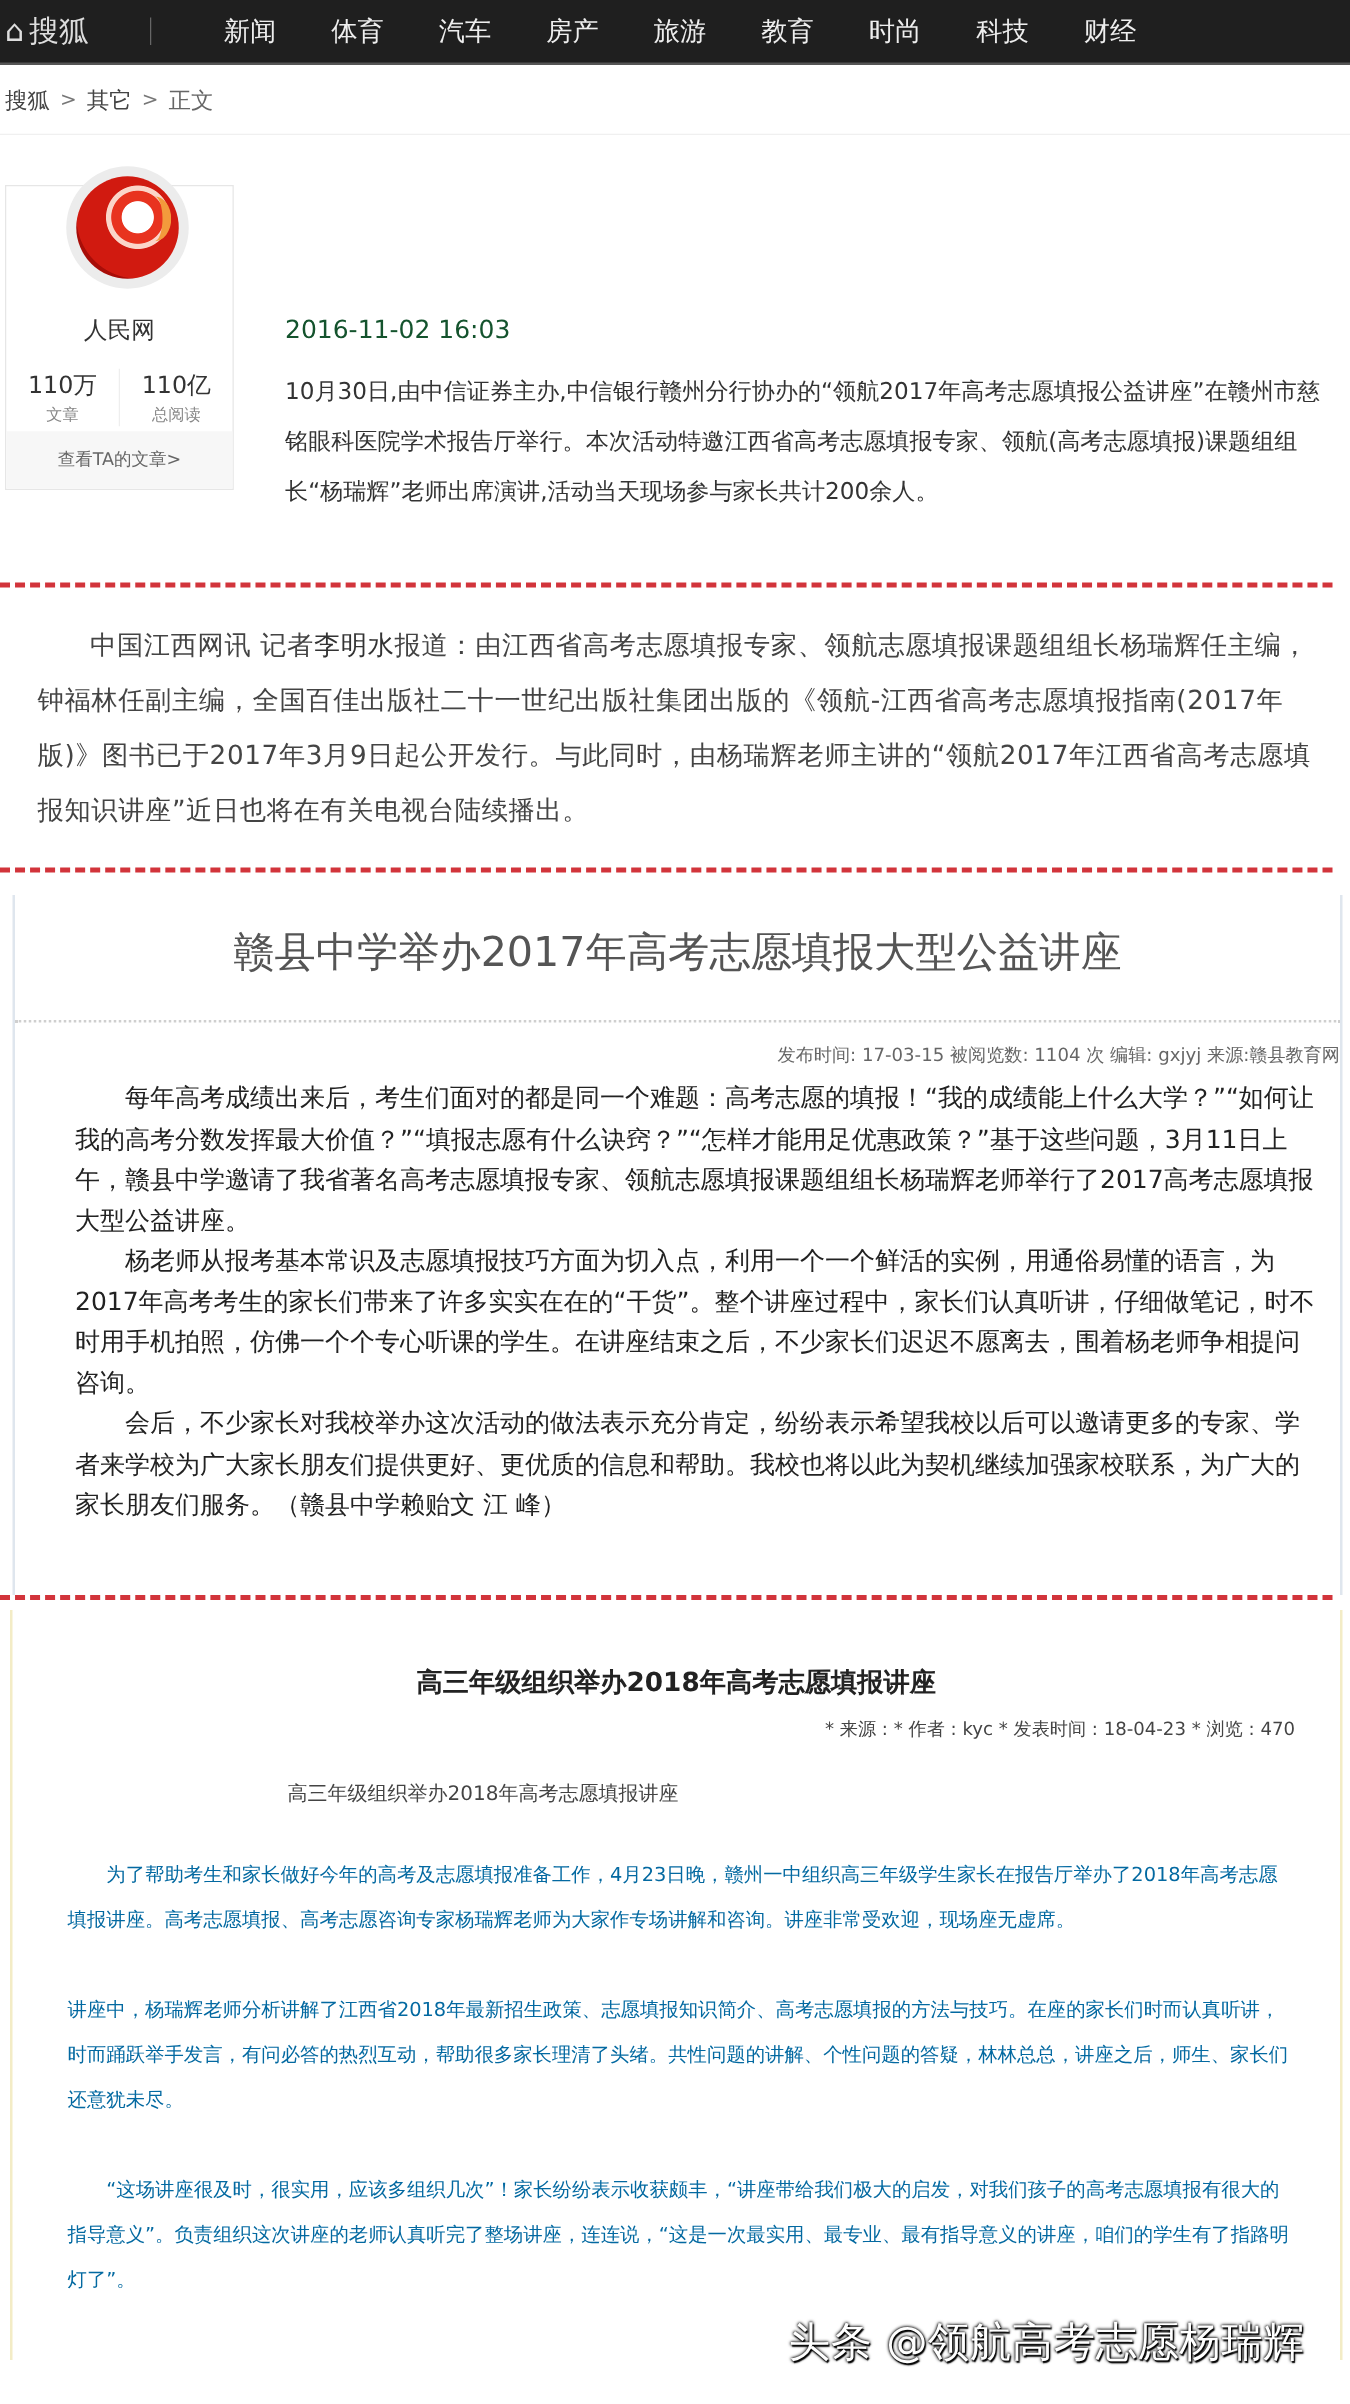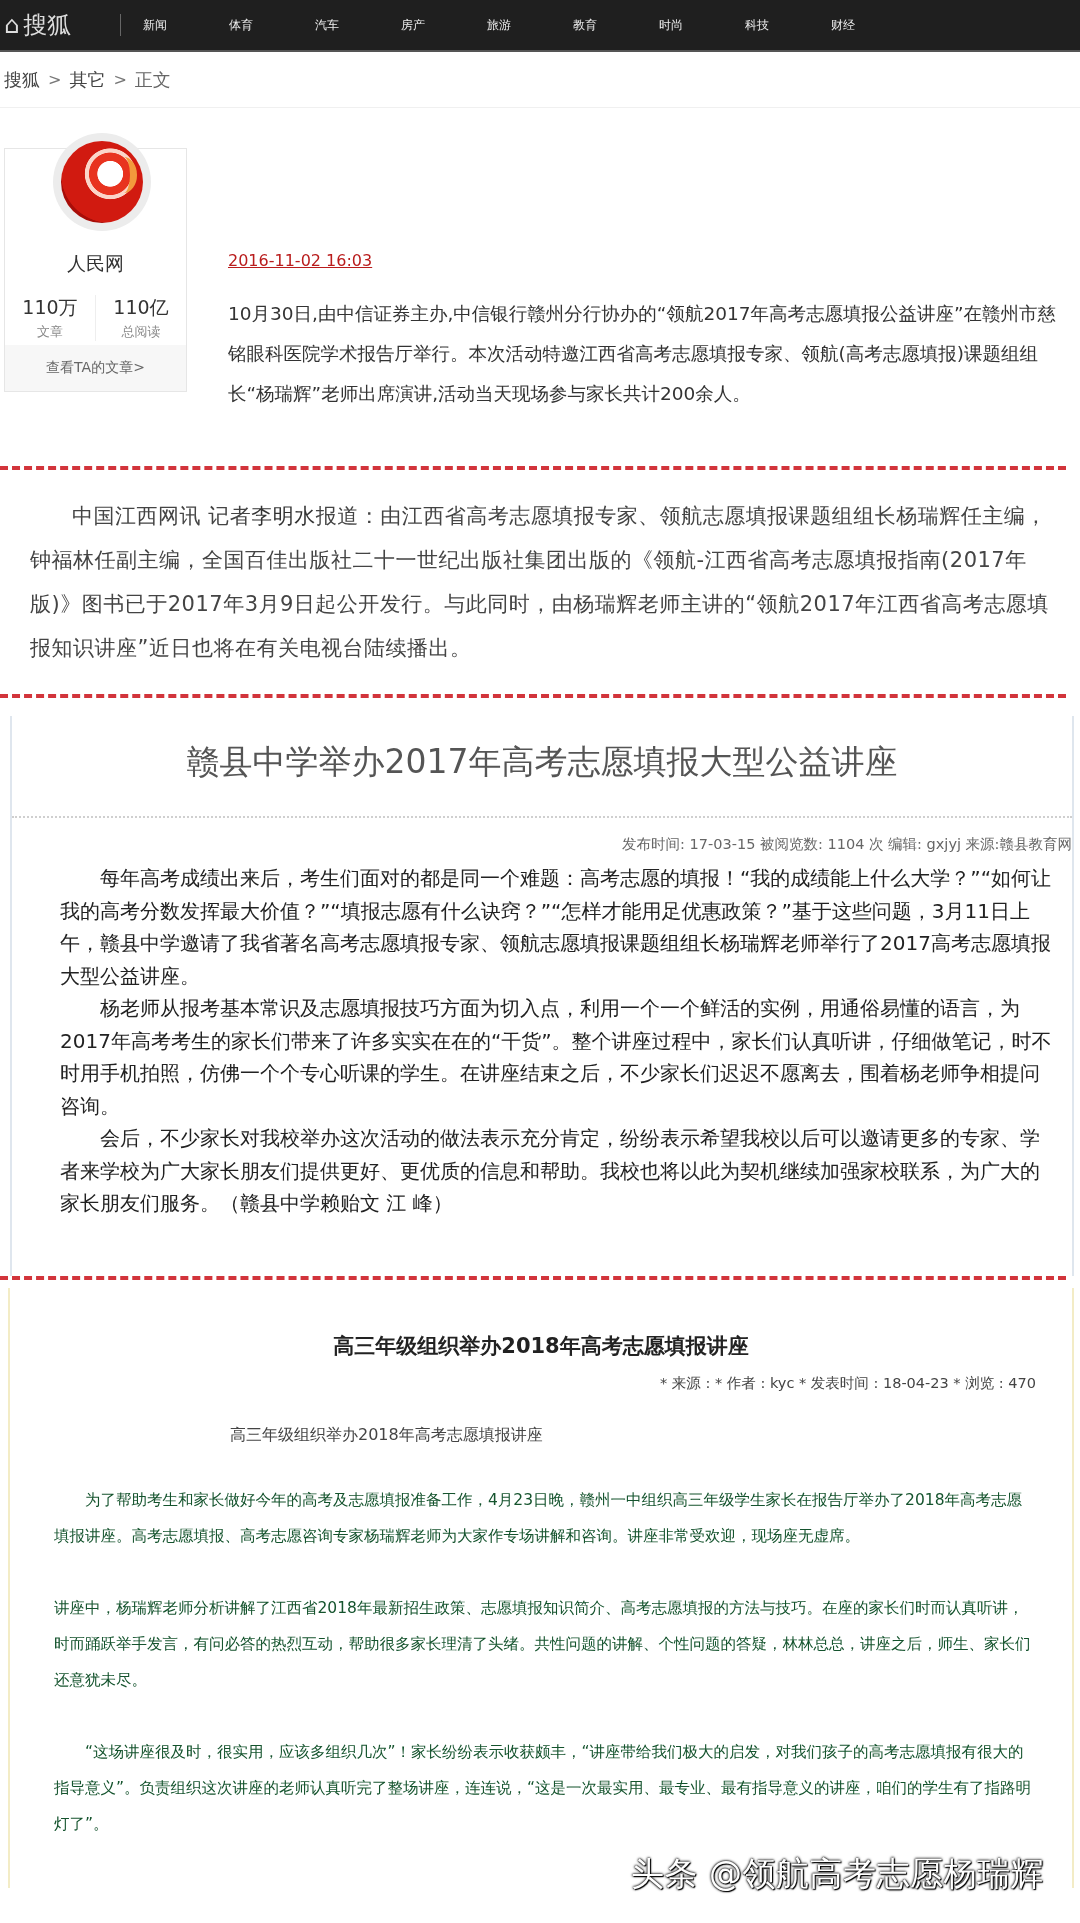--- a/index.html
+++ b/index.html
@@ -5,21 +5,21 @@
     * { box-sizing: border-box; margin: 0; padding: 0; }
     html, body { width: 1080px; background: #ffffff; }
     body { font-family: "DejaVu Sans", "Liberation Sans", sans-serif; color: #333; position: relative; height: 1923px; overflow: hidden; }
 
     
     .topnav { height: 52px; background: #1f1f1f; display: flex; align-items: center; border-bottom: 2px solid #555; }
     .logo { display: flex; align-items: center; color: #ddd; font-size: 24px; padding-left: 4px; width: 120px; }
     .logo .home { font-size: 24px; margin-right: 4px; }
     .logo-sep { width: 1px; height: 22px; background: #666; margin: 0 14px 0 0; }
     .nav-items { display: flex; }
-    .nav-item { color: #eee; font-size: 12px; width: 86px; text-align: left; padding-left: 8px; }
+    .nav-item { color: #eee; font-size: 21px; width: 86px; text-align: right; padding-left: 8px; }
 
     
     .breadcrumb { height: 56px; display: flex; align-items: center; padding-left: 4px; font-size: 18px; color: #444; border-bottom: 1px solid #f0f0f0; }
     .breadcrumb .sep { color: #777; margin: 0 8px; font-size: 16px; }
     .breadcrumb .current { color: #666; }
 
     
     .art1 { position: relative; height: 358px; }
     .author-card { position: absolute; left: 4px; top: 40px; width: 183px; height: 244px; border: 1px solid #e6e6e6; background: #fff; }
     .avatar { position: absolute; left: 48px; top: -16px; width: 98px; height: 98px; border-radius: 50%; background: #ececec; display: flex; align-items: center; justify-content: center; }
@@ -27,21 +27,21 @@
     .avatar-inner::after { content: ""; position: absolute; right: 6px; top: 16px; width: 20px; height: 36px; border-radius: 50%; border-right: 7px solid #f39a3c; }
     .author-name { position: absolute; top: 102px; width: 100%; text-align: center; font-size: 19px; color: #333; }
     .stats { position: absolute; top: 146px; width: 100%; display: flex; }
     .stat { flex: 1; text-align: center; }
     .stat + .stat { border-left: 1px solid #eee; }
     .stat-num { font-size: 19px; color: #333; }
     .stat-label { font-size: 13px; color: #888; margin-top: 2px; }
     .author-link { position: absolute; bottom: 0; width: 100%; height: 46px; background: #f7f7f7; display: flex; align-items: center; justify-content: center; font-size: 14px; color: #666; }
 
     .art1-title { position: absolute; left: 228px; top: 24px; width: 830px; font-size: 35px; font-weight: bold; color: #1a1a1a; line-height: 55px; }
-    .art1-date { position: absolute; left: 228px; top: 143px; font-size: 16px; color: #b91c1c; text-decoration: underline; }
+    .art1-date { position: absolute; left: 228px; top: 143px; font-size: 20px; color: #14532d; }
     .art1-body { position: absolute; left: 228px; top: 186px; width: 840px; font-size: 18.5px; color: #333; line-height: 40px; }
 
     .dash-red { height: 0; border-top: 4px dashed #d2343b; margin: 0 14px 0 0; }
 
     
     .sec2 { padding: 24px 20px 20px 30px; height: 224px; }
     .sec2 p { font-size: 21px; line-height: 44px; color: #444; text-indent: 2em; letter-spacing: 0.5px; }
     .sec2 .reporter { color: #333; font-weight: normal; }
 
     
@@ -51,21 +51,21 @@
     .sec3-meta { text-align: right; font-size: 14.5px; color: #666; margin-top: 17px; }
     .sec3-body { padding: 8px 18px 0 24px; }
     .sec3-body p { font-size: 20px; line-height: 32.5px; color: #222; text-indent: 2em; margin-left: 24px; }
 
     
     .sec4 { position: relative; margin: 8px 6px 0 8px; height: 600px; border-left: 2px solid #f3ecc6; border-right: 2px solid #f3ecc6; background: #fff; }
     .sec4-title { text-align: center; font-size: 21px; font-weight: bold; color: #222; padding-top: 44px; }
     .sec4-meta { text-align: right; font-size: 14.5px; color: #444; margin-top: 14px; padding-right: 36px; }
     .sec4-subtitle { font-size: 16px; color: #444; margin-top: 32px; padding-left: 220px; }
     .sec4-body { padding: 0 36px 0 44px; }
-    .sec4-body p { font-size: 15.5px; color: #14532d; line-height: 36px; }
+    .sec4-body p { font-size: 15.5px; color: #0369a1; line-height: 36px; }
     .sec4-body p.indent { text-indent: 2em; }
     .sec4-body .gap { height: 36px; }
 
     .watermark { position: absolute; right: 36px; bottom: 26px; font-size: 33px; color: #fff; text-shadow: 0 0 2px #000, 0 0 3px #000, 1px 1px 1px #000; letter-spacing: 0.5px; }
   </style>
 </head>
 <body>
 
 <div class="topnav">
   <div class="logo">

